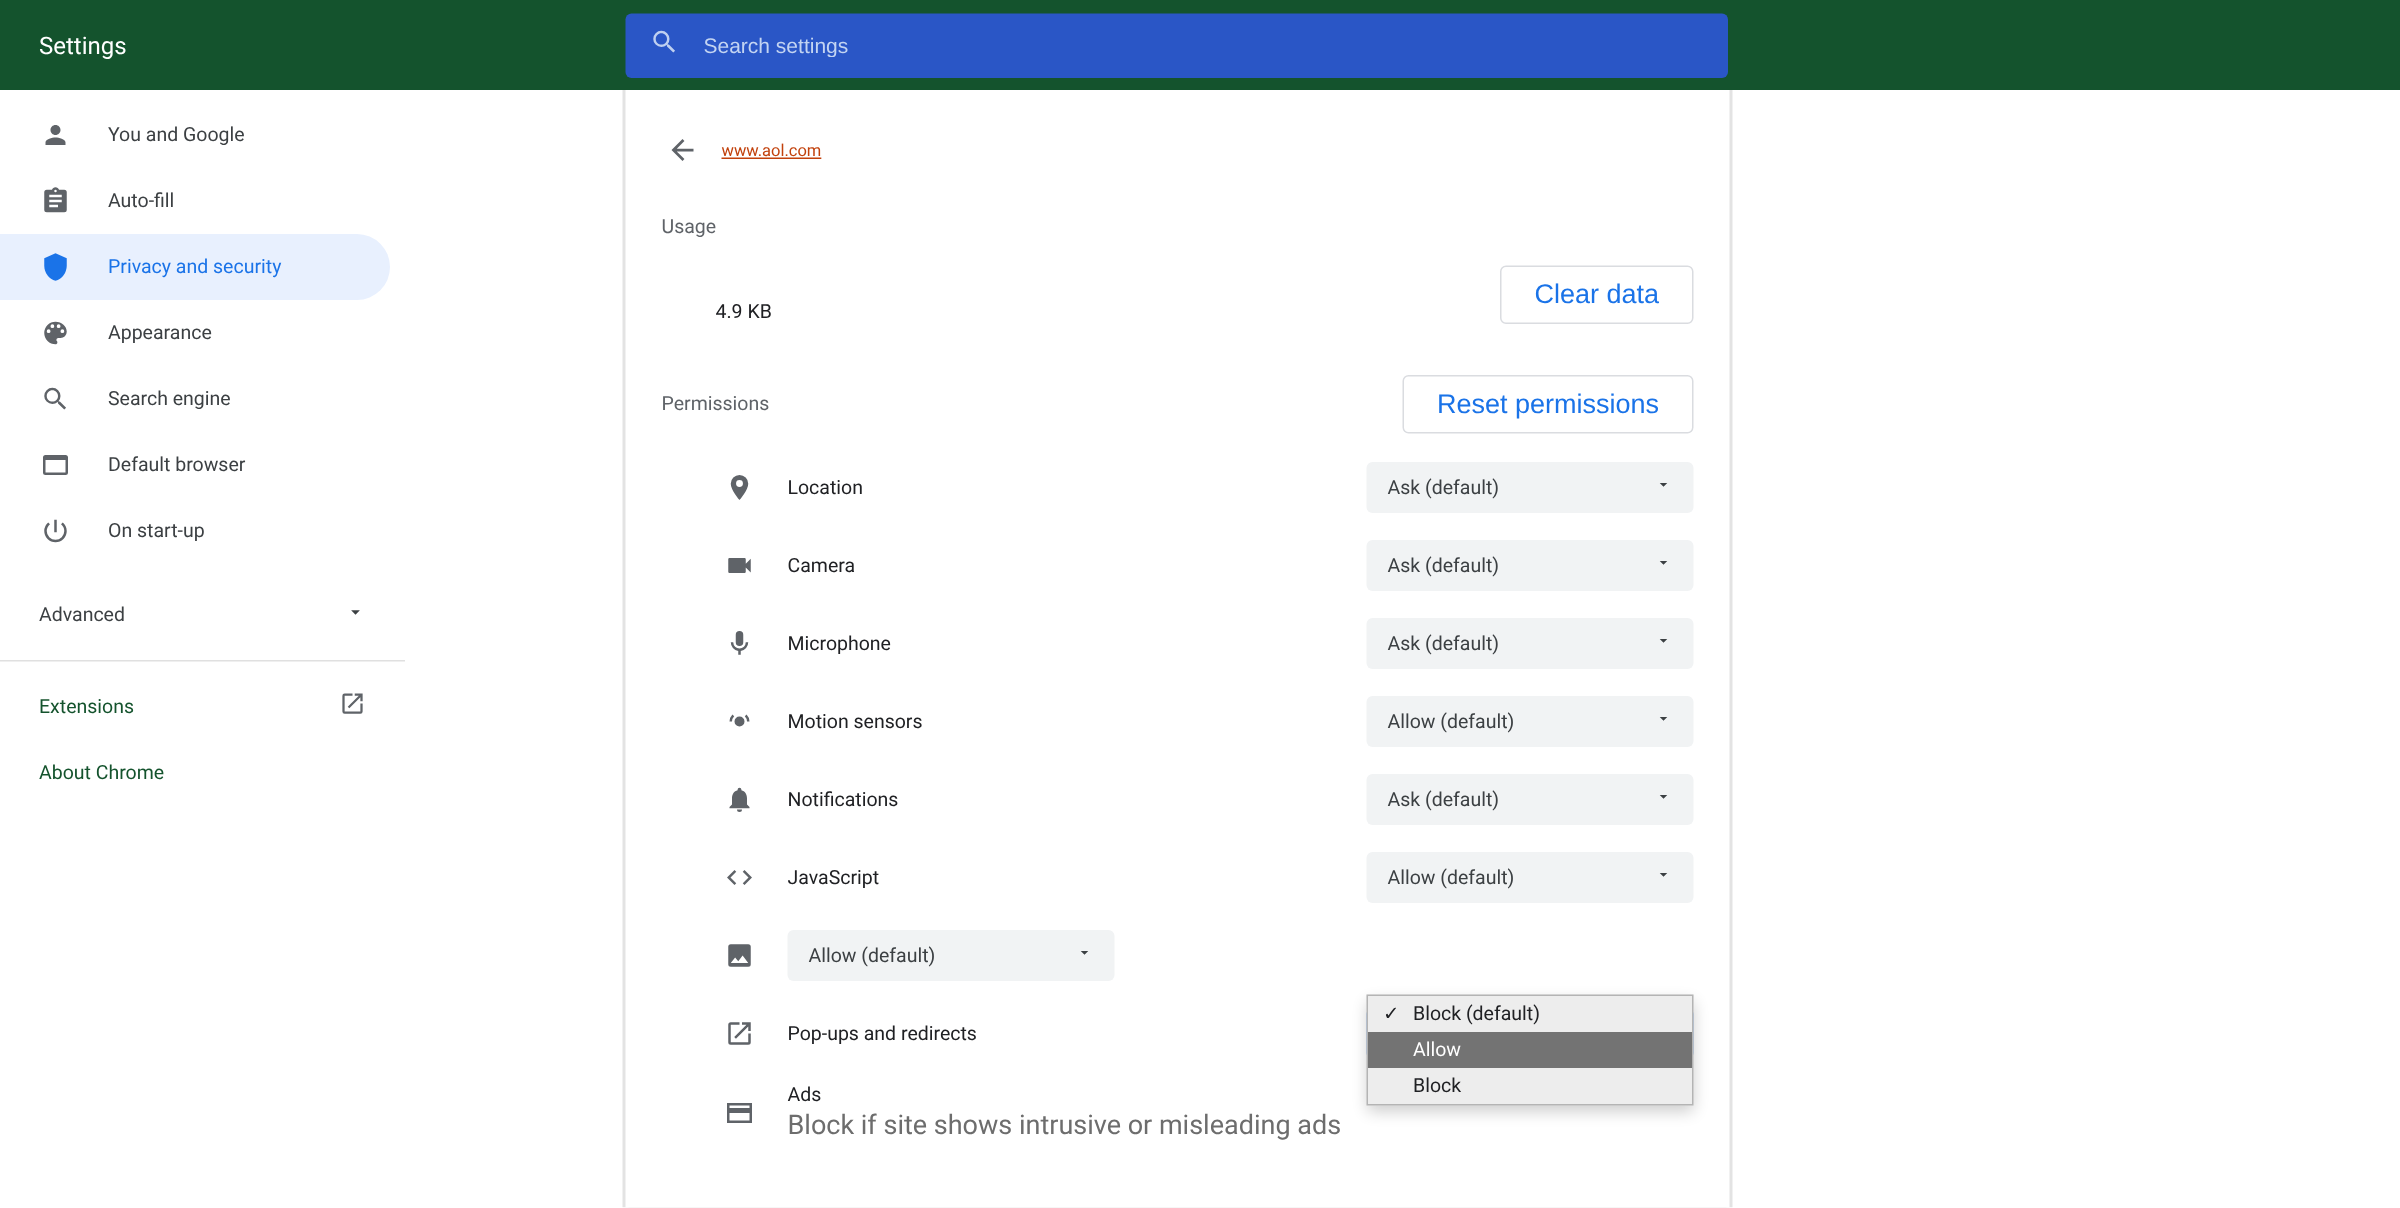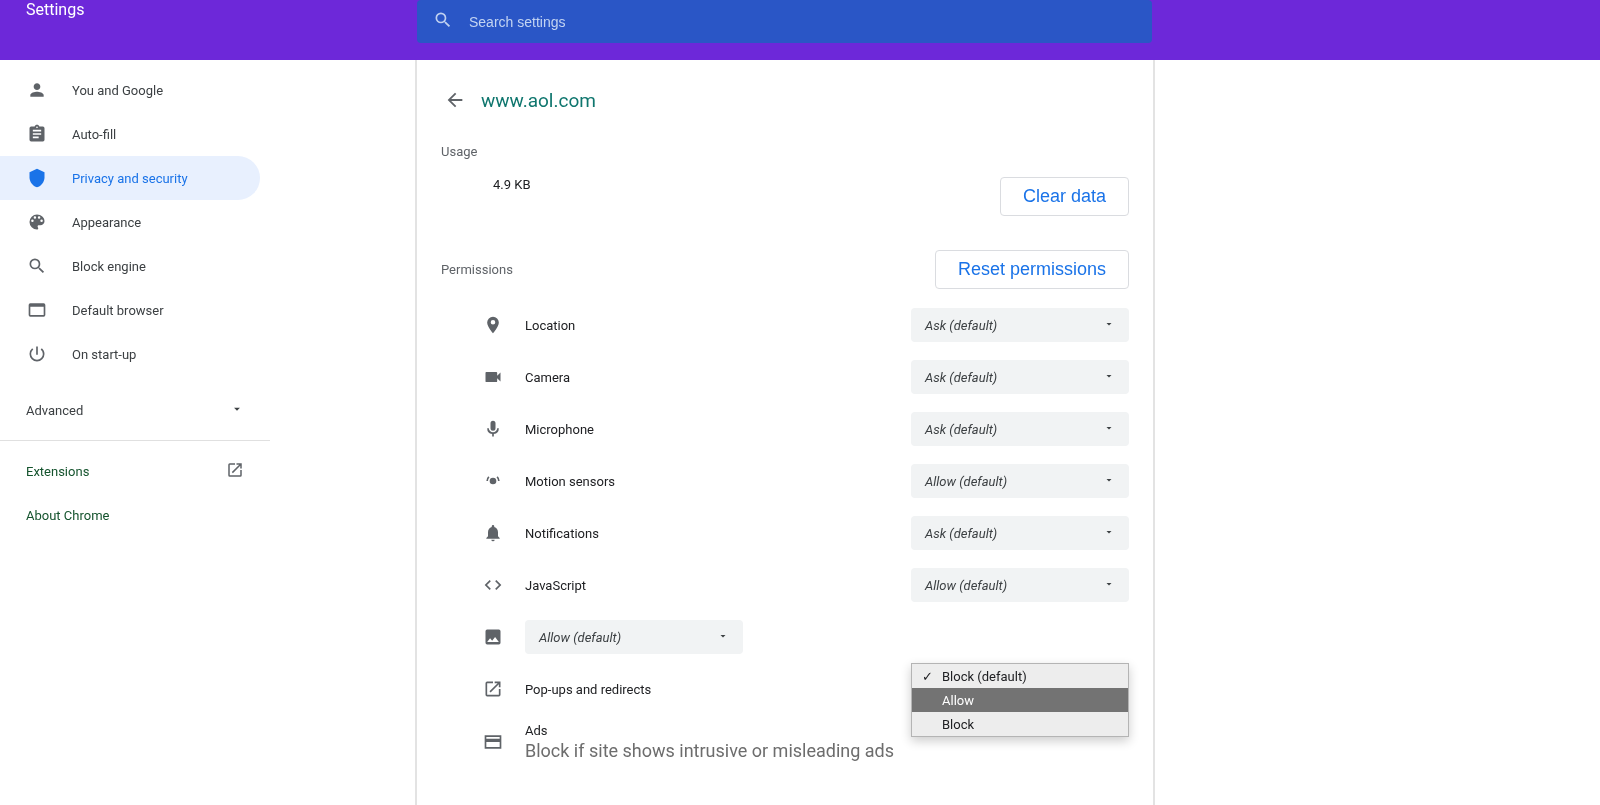--- a/index.html
+++ b/index.html
@@ -7,23 +7,23 @@
   font-family: 'Segoe UI', Roboto, Arial, sans-serif;
   background: #fff;
   width: 1600px;
   height: 805px;
   overflow: hidden;
   color: #202124;
   font-size: 13px;
 }
 .header {
   height: 60px;
-  background: #6d28d9;
-  display: flex;
-  align-items: flex-start;
+  background: #14532d;
+  display: flex;
+  align-items: center;
   padding: 0 26px;
 }
 .header-title {
   color: #fff;
   font-size: 16px;
   font-weight: 400;
   width: 391px;
 }
 .search-box {
   background: #2a56c6;
@@ -95,34 +95,34 @@
   padding-bottom: 40px;
 }
 .page-head {
   display: flex;
   align-items: center;
   padding: 22px 20px 16px 20px;
 }
 .back-btn {
   width: 36px; height: 36px; display: flex; align-items: center; justify-content: center; cursor: pointer; color: #5f6368;
 }
-.site-title { font-size: 19px; color: #0f766e; margin-left: 8px; }
+.site-title { font-size: 11px; color: #c2410c; margin-left: 8px; text-decoration: underline; }
 .section-title {
   padding: 10px 24px;
   font-size: 13px;
   color: #5f6368;
   display:flex;
   justify-content:space-between;
   align-items:center;
 }
 .usage-row {
   display: flex;
   justify-content: space-between;
-  align-items: flex-start;
-  padding: 8px 24px 24px 76px;
+  align-items: flex-end;
+  padding: 8px 24px 24px 60px;
 }
 .usage-size { font-size: 13px; }
 .btn-outline {
   border: 1px solid #dadce0;
   background: #fff;
   color: #1a73e8;
   padding: 8px 22px;
   border-radius: 4px;
   font-size: 18px;
   cursor: pointer;
@@ -149,21 +149,20 @@
   border-radius: 4px;
   width: 218px;
   height: 34px;
   display: flex;
   align-items: center;
   justify-content: space-between;
   padding: 0 14px;
   font-size: 13px;
   color: #3c4043;
   cursor: pointer;
-  font-style: italic;
 }
 .perm-select.open-outline {
   border:2px solid #1a73e8;
   background:#fff;
 }
 .blank-tail { flex: 1; }
 svg { fill: currentColor; }
 .dropdown-popup {
   position: absolute;
   right: 24px;
@@ -237,21 +236,21 @@
           </svg>
         </span>
       <span>Appearance</span>
     </div>
     <div class="side-item">
       <span class="icon">
           <svg width="20" height="20" viewBox="0 0 24 24">
             <path d="M15.5 14h-.79l-.28-.27A6.471 6.471 0 0 0 16 9.5 6.5 6.5 0 1 0 9.5 16a6.47 6.47 0 0 0 4.23-1.57l.27.28v.79l5 4.99L20.49 19l-4.99-5zm-6 0C7.01 14 5 11.99 5 9.5S7.01 5 9.5 5 14 7.01 14 9.5 11.99 14 9.5 14z"></path>
           </svg>
         </span>
-      <span>Block engine</span>
+      <span>Search engine</span>
     </div>
     <div class="side-item">
       <span class="icon">
           <svg width="20" height="20" viewBox="0 0 24 24">
             <path d="M20 4H4a2 2 0 0 0-2 2v12a2 2 0 0 0 2 2h16a2 2 0 0 0 2-2V6a2 2 0 0 0-2-2zm0 14H4V8h16v10z"></path>
           </svg>
         </span>
       <span>Default browser</span>
     </div>
     <div class="side-item">

